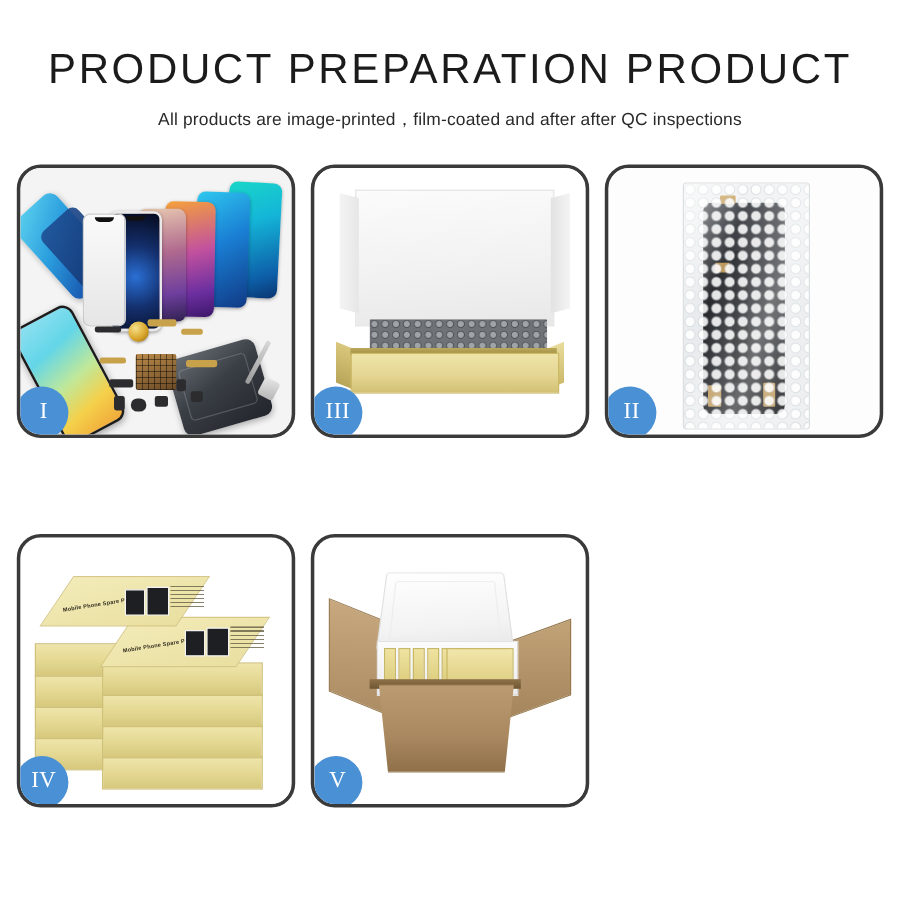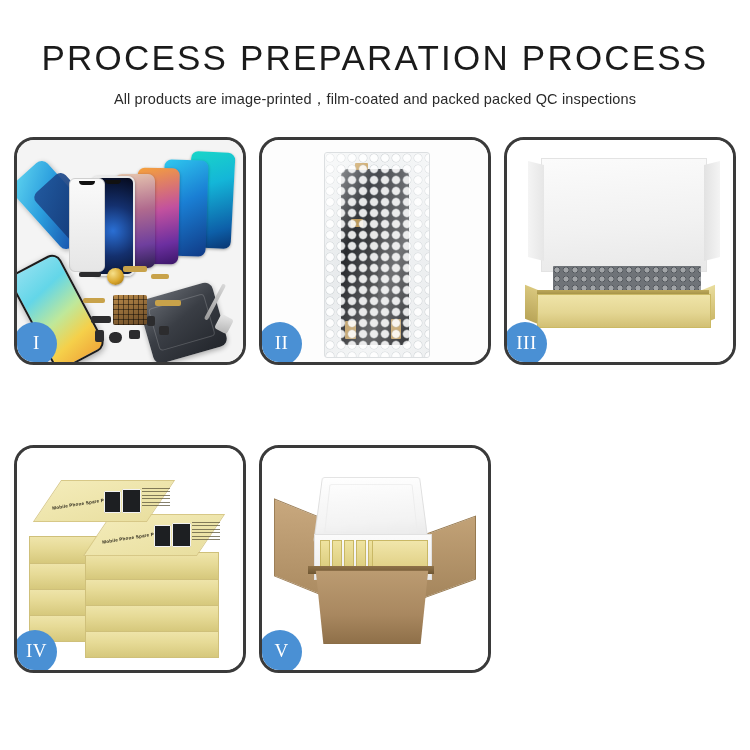--- a/index.html
+++ b/index.html
@@ -368,22 +368,22 @@
     position:absolute; left:52px; top:152px; width:16px; height:14px;
     background:rgba(140,112,72,.5);
   }
 </style>
 </head>
 <body>
 
 <div class="page">
 
   <div class="header">
-    <h1 class="main-title">PROCESS PREPARATION PROCESS</h1>
-    <p class="sub-title">All products are image-printed，film-coated and packed packed QC inspections</p>
+    <h1 class="main-title">PRODUCT PREPARATION PRODUCT</h1>
+    <p class="sub-title">All products are image-printed，film-coated and after after QC inspections</p>
   </div>
 
   <div class="grid">
 
     <div class="panel">
       <div class="panel-media">
         <div class="p1-bg"></div>
         <div class="ph-blue-tilt"></div>
         <div class="ph-blue-tilt2"></div>
         <div class="phone-fan">
@@ -414,45 +414,45 @@
         <div class="flex-cable" style="left:138px; top:160px; width:26px; height:6px;"></div>
         <div class="flex-cable" style="left:66px;  top:158px; width:22px; height:5px;"></div>
         <div class="driver"></div>
         <div class="driver-h"></div>
       </div>
       <div class="badge">I</div>
     </div>
 
     <div class="panel">
       <div class="panel-media">
+        <div class="p3-bg"></div>
+        <div class="foam-lid"></div>
+        <div class="box3-inner"></div>
+        <div class="box3-left-flap"></div>
+        <div class="box3-right-flap"></div>
+        <div class="box3-rim"></div>
+        <div class="box3-front"></div>
+      </div>
+      <div class="badge">III</div>
+    </div>
+
+    <div class="panel">
+      <div class="panel-media">
         <div class="p2-bg"></div>
         <div class="bubble-bag">
           <div class="screen-inside"></div>
           <div class="tape" style="left:30px; top:10px;  width:13px; height:7px;"></div>
           <div class="tape" style="left:26px; top:66px;  width:12px; height:8px;"></div>
           <div class="tape" style="left:20px; top:168px; width:11px; height:18px;"></div>
           <div class="tape" style="left:66px; top:166px; width:10px; height:20px;"></div>
           <div class="bubbles"></div>
           <div class="bag-sheen"></div>
         </div>
       </div>
       <div class="badge">II</div>
-    </div>
-
-    <div class="panel">
-      <div class="panel-media">
-        <div class="p3-bg"></div>
-        <div class="foam-lid"></div>
-        <div class="box3-inner"></div>
-        <div class="box3-left-flap"></div>
-        <div class="box3-right-flap"></div>
-        <div class="box3-rim"></div>
-        <div class="box3-front"></div>
-      </div>
-      <div class="badge">III</div>
     </div>
 
     <div class="panel">
       <div class="panel-media">
         <div class="p4-bg"></div>
         <div class="stack">
 
           <div class="kbox" style="left:6px;   top:150px; width:120px; height:26px;"></div>
           <div class="kbox" style="left:6px;   top:124px; width:120px; height:26px;"></div>
           <div class="kbox" style="left:6px;   top:98px;  width:120px; height:26px;"></div>

